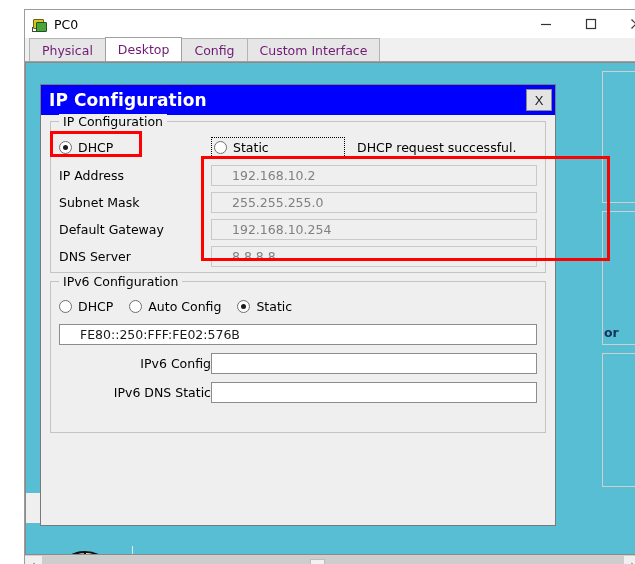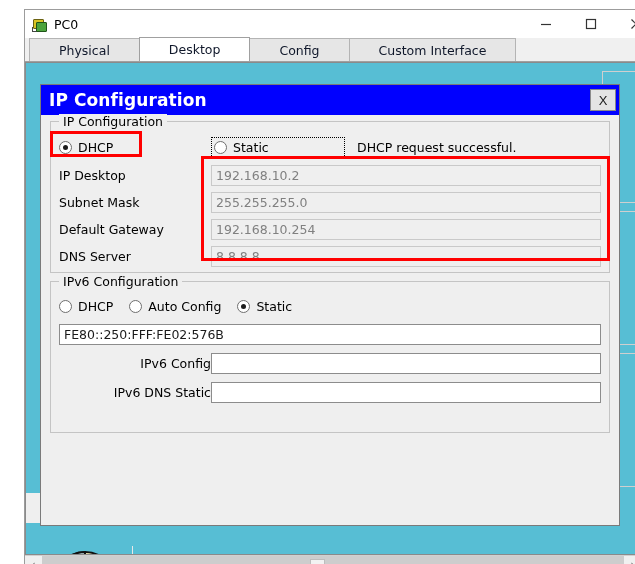--- a/index.html
+++ b/index.html
@@ -92,27 +92,27 @@
     display: flex;
     align-items: flex-end;
     border-bottom: 1px solid #a0a0a0;
     flex: 0 0 auto;
     padding-left: 4px;
     box-sizing: border-box;
   }
   .tab {
     height: 23px;
     line-height: 23px;
-    padding: 0 29px;
+    padding: 0 12px;
     font-size: 12.5px;
     background: #e6e6e6;
     border: 1px solid #b4b4b4;
     border-bottom: none;
     margin-right: -1px;
-    color: #0f172a;
+    color: #701a75;
     box-sizing: border-box;
     white-space: nowrap;
   }
   .tab.active {
     background: #ffffff;
     height: 24px;
     line-height: 23px;
     position: relative;
     z-index: 2;
     border-color: #a0a0a0;
@@ -221,21 +221,21 @@
     width: 15px; height: 11px;
     background: #f2f2f2;
     border: 1px solid #bdbdbd;
     box-sizing: border-box;
   }
 
   
   .dialog {
     position: absolute;
     left: 15px; top: 22px;
-    width: 580px; height: 442px;
+    width: 516px; height: 442px;
     background: #efefef;
     border: 1px solid #7a7a7a;
     box-sizing: border-box;
     z-index: 10;
   }
   .dlg-title {
     height: 30px;
     background: #0000ff;
     display: flex;
     align-items: center;
@@ -325,21 +325,21 @@
   }
 
   
   .field {
     height: 21px;
     background: #ffffff;
     border: 1px solid #8c8c8c;
     box-sizing: border-box;
     display: flex;
     align-items: center;
-    padding: 0 4px;
+    padding: 0 20px;
     font-size: 12.5px;
     color: #1a1a1a;
     flex: 1 1 auto;
     overflow: hidden;
     white-space: nowrap;
   }
   .field.disabled {
     background: #efefef;
     border: 1px solid #c9c9c9;
     color: #808080;
@@ -454,21 +454,21 @@
               <span class="radio-label">DHCP</span>
             </div>
             <div class="radio-wrap focus-outline" style="width:134px;">
               <span class="radio"></span>
               <span class="radio-label">Static</span>
             </div>
             <div class="status-text">DHCP request successful.</div>
           </div>
 
           <div class="row">
-            <div class="row-label">IP Desktop</div>
+            <div class="row-label">IP Address</div>
             <div class="field disabled">192.168.10.2</div>
           </div>
 
           <div class="row">
             <div class="row-label">Subnet Mask</div>
             <div class="field disabled">255.255.255.0</div>
           </div>
 
           <div class="row">
             <div class="row-label">Default Gateway</div>

